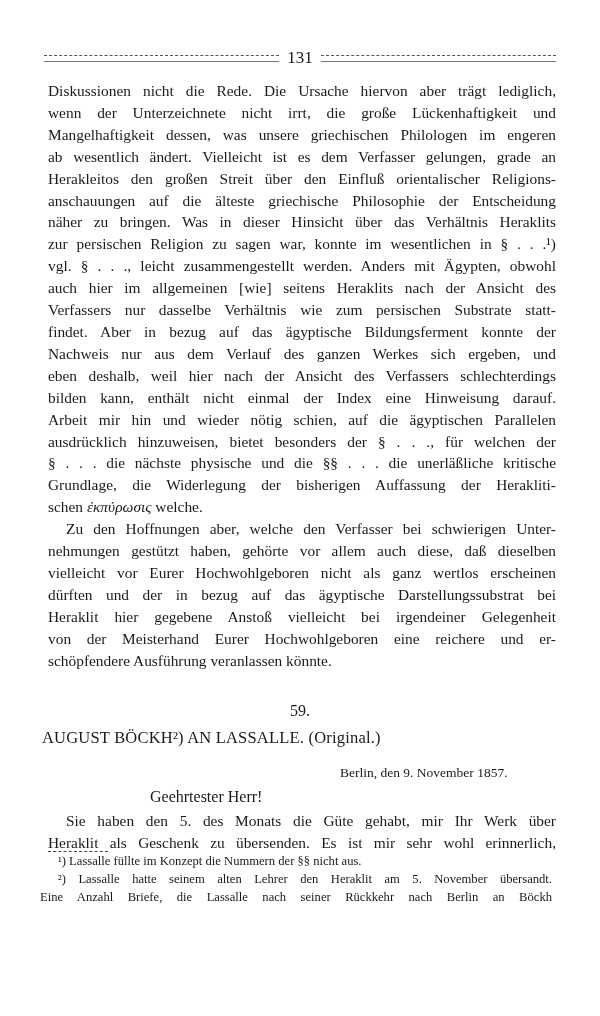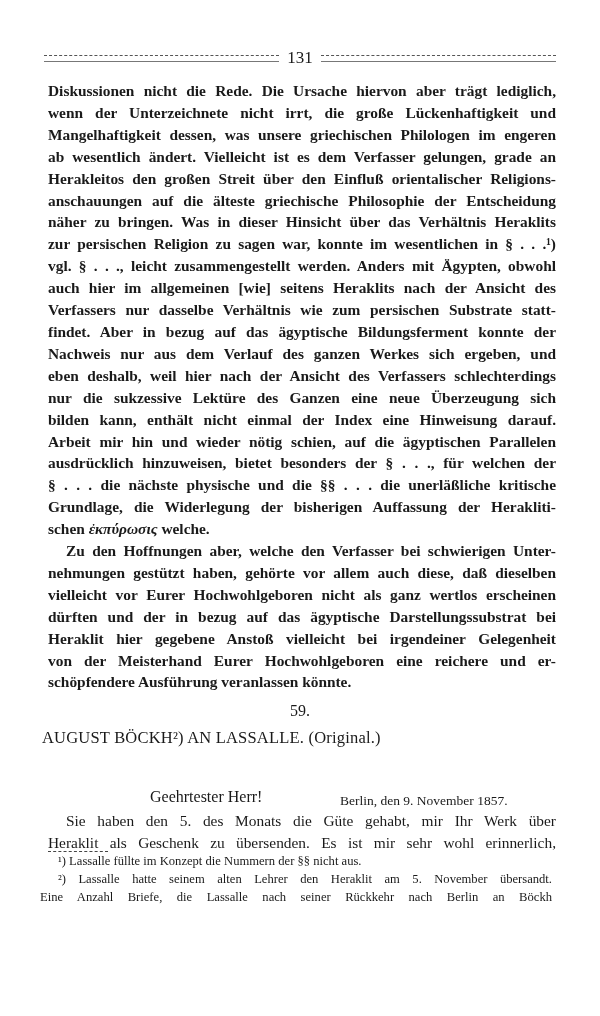--- a/index.html
+++ b/index.html
@@ -5,24 +5,24 @@
   html, body { margin: 0; padding: 0; background: #ffffff; }
   body { width: 600px; height: 1016px; position: relative; overflow: hidden; color: #1a1a1a;
          font-family: "Liberation Serif", "DejaVu Serif", serif; }
   .header { position: absolute; top: 48px; left: 44px; width: 512px; height: 20px; display: flex; align-items: center; }
   .rule { flex: 1; height: 5px; border-top: 1px dashed #555; border-bottom: 1px solid #777; }
   .pagenum { padding: 0 8px; font-size: 17px; }
   .body { position: absolute; left: 48px; width: 508px; font-size: 15.4px; line-height: 21.9px; text-align: justify; }
   .line { display: block; white-space: nowrap; text-align-last: justify; text-align: justify; }
   .line.last { text-align-last: left; }
   .indent { padding-left: 18px; }
-  .main-text { top: 80px; font-weight: bold; }
+  .main-text { top: 80px; }
   .letter-no { position: absolute; top: 702px; left: 0; width: 600px; text-align: center; font-size: 16px; }
   .letter-title { position: absolute; top: 728px; left: 42px; font-size: 16.5px; letter-spacing: 0.2px; text-align: right; }
-  .letter-date { position: absolute; top: 765px; left: 340px; font-size: 13.5px; margin-top: 28px; }
+  .letter-date { position: absolute; top: 765px; left: 340px; font-size: 13.5px; }
   .salutation { position: absolute; top: 788px; left: 150px; font-size: 16px; }
   .letter-body { top: 810px; font-size: 15.4px; }
   .fn-rule { position: absolute; top: 851px; left: 48px; width: 60px; border-top: 1px dashed #444; }
   .footnotes { position: absolute; top: 852px; left: 40px; width: 512px; font-size: 12.6px; line-height: 18px; }
   .fn { display: block; white-space: nowrap; text-align: justify; text-align-last: justify; }
   .fn.ind { padding-left: 18px; }
   .greek { font-style: italic; }
 </style>
 </head>
 <body>
@@ -41,21 +41,20 @@
   <span class="line">Herakleitos den großen Streit über den Einfluß orientalischer Religions-</span>
   <span class="line">anschauungen auf die älteste griechische Philosophie der Entscheidung</span>
   <span class="line">näher zu bringen. Was in dieser Hinsicht über das Verhältnis Heraklits</span>
   <span class="line">zur persischen Religion zu sagen war, konnte im wesentlichen in § . . .¹)</span>
   <span class="line">vgl. § . . ., leicht zusammengestellt werden. Anders mit Ägypten, obwohl</span>
   <span class="line">auch hier im allgemeinen [wie] seitens Heraklits nach der Ansicht des</span>
   <span class="line">Verfassers nur dasselbe Verhältnis wie zum persischen Substrate statt-</span>
   <span class="line">findet. Aber in bezug auf das ägyptische Bildungsferment konnte der</span>
   <span class="line">Nachweis nur aus dem Verlauf des ganzen Werkes sich ergeben, und</span>
   <span class="line">eben deshalb, weil hier nach der Ansicht des Verfassers schlechterdings</span>
-  <span class="line">nur die sukzessive Lektüre des Ganzen eine neue Überzeugung sich</span>
   <span class="line">bilden kann, enthält nicht einmal der Index eine Hinweisung darauf.</span>
   <span class="line">Arbeit mir hin und wieder nötig schien, auf die ägyptischen Parallelen</span>
   <span class="line">ausdrücklich hinzuweisen, bietet besonders der § . . ., für welchen der</span>
   <span class="line">§ . . . die nächste physische und die §§ . . . die unerläßliche kritische</span>
   <span class="line">Grundlage, die Widerlegung der bisherigen Auffassung der Herakliti-</span>
   <span class="line last">
     <span>schen</span>
     <span class="greek">ἐκπύρωσις</span>
     <span>welche.</span>
   </span>

